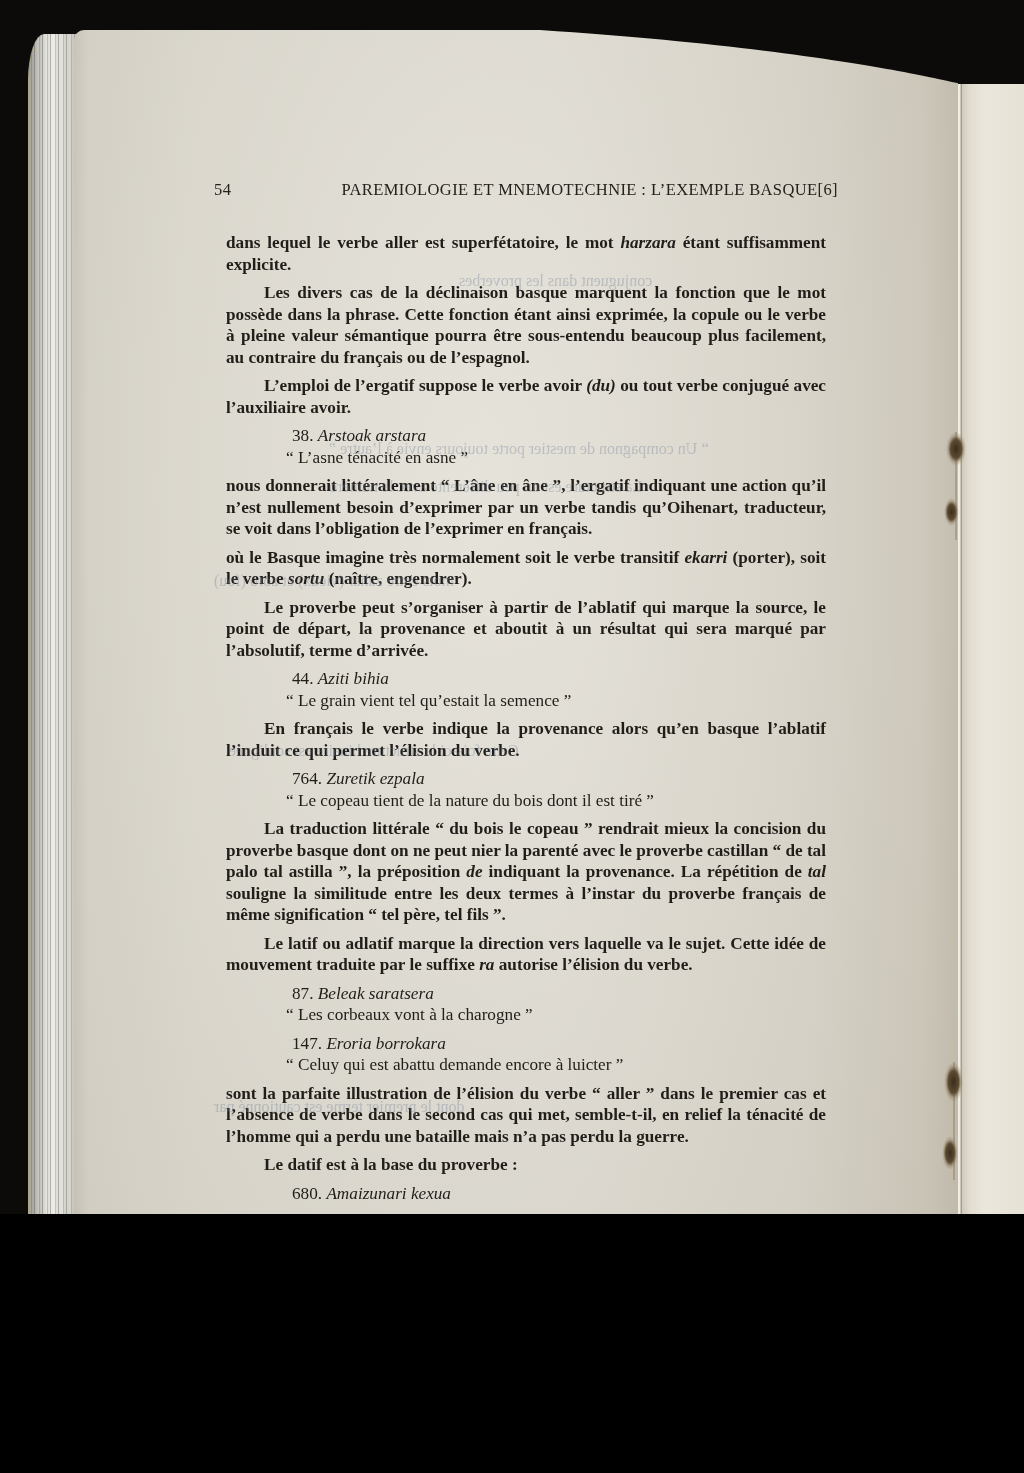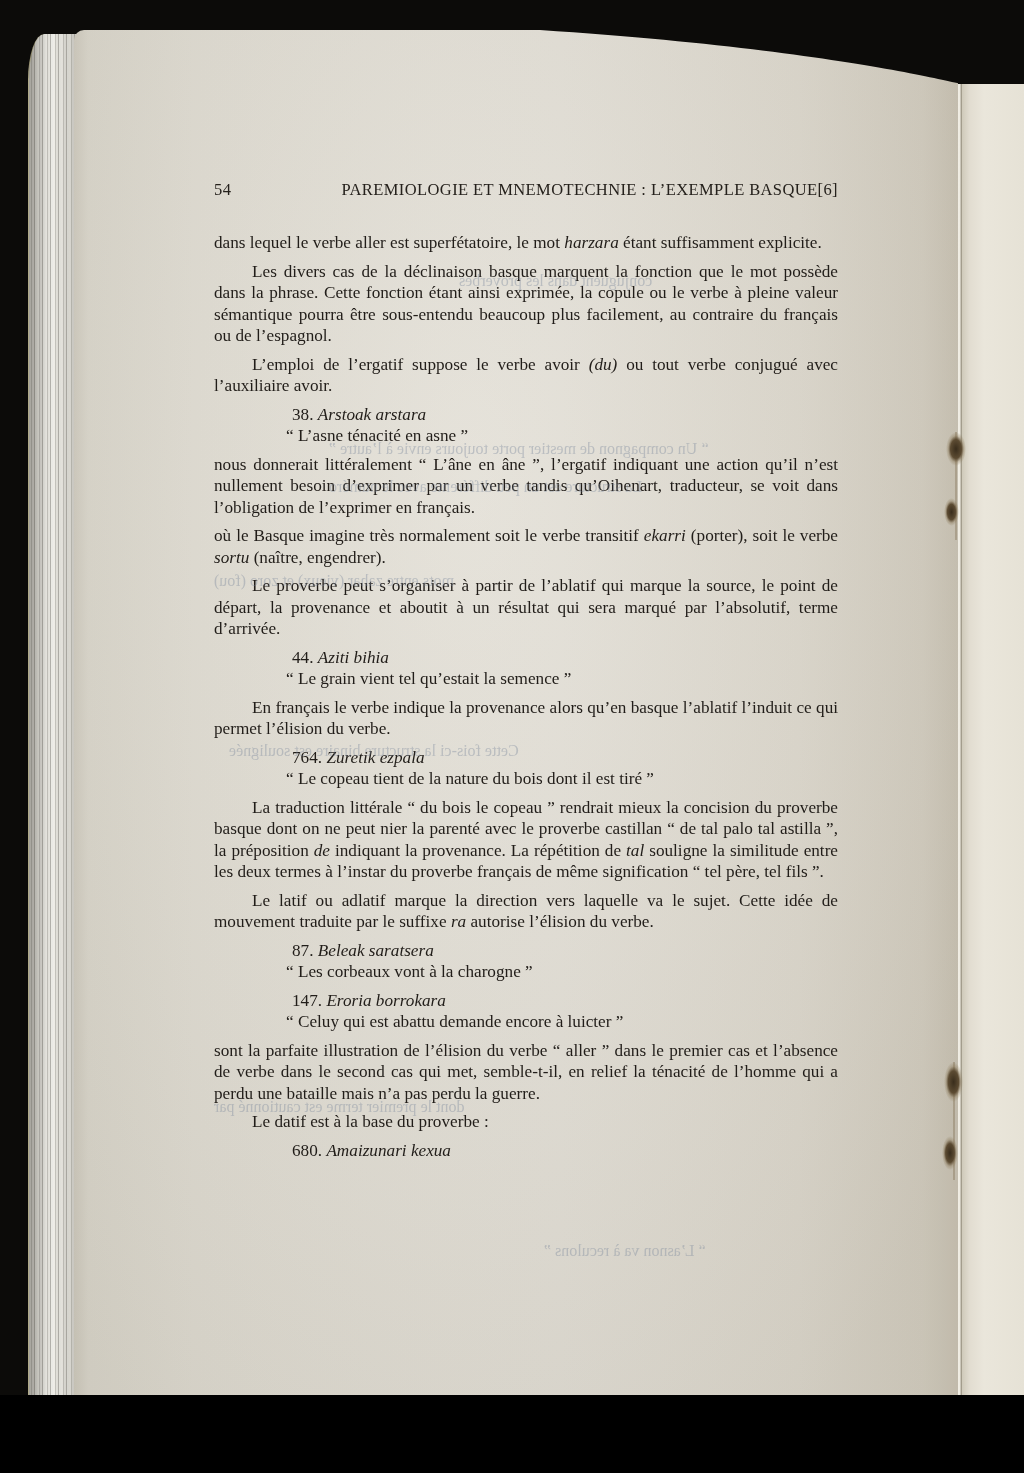--- a/index.html
+++ b/index.html
@@ -1,16 +1,16 @@
 <!DOCTYPE html>
 <html lang="fr"><head>
 <meta charset="utf-8">
 <style>
   html,body{margin:0;padding:0;background:#000;}
-  .stage{position:relative;width:1024px;height:1395px;background:#0c0b09;overflow:hidden;
+  .stage{position:relative;width:1024px;height:1214px;background:#0c0b09;overflow:hidden;
          font-family:"Liberation Serif","DejaVu Serif",serif;}
   
   .page-stack{position:absolute;left:28px;top:34px;width:48px;height:1404px;
     background:
       linear-gradient(90deg, rgba(70,66,58,.45) 0, rgba(255,255,255,0) 45%, rgba(120,116,106,.28) 96%),
       repeating-linear-gradient(90deg,#f2f1eb 0 2px,#c7c6c0 2px 3px,#e7e6e0 3px 5px,#b2b1ab 5px 6px,#ededE7 6px 8px);
     border-radius:16px 0 0 10px / 46px 0 0 26px;
     border-left:1px solid rgba(140,128,62,.45);}
   
   .main-page{position:absolute;left:74px;top:30px;width:884px;height:1416px;
@@ -32,21 +32,21 @@
   .stain{position:absolute;border-radius:50%;
     background:radial-gradient(closest-side,#392d1c,#5c4b32 55%,rgba(125,105,70,.35) 78%,transparent);}
   .smear{position:absolute;width:2px;background:rgba(110,88,55,.30);}
   
   .running-header{position:absolute;left:140px;top:150px;width:624px;display:flex;
     align-items:baseline;font-size:16.5px;letter-spacing:.4px;color:#25211c;}
   .rh-title{flex:1;text-align:right;}
   
   .text-body{position:absolute;left:140px;top:202px;width:624px;font-size:17.2px;
     line-height:21.5px;color:#211d19;text-align:justify;}
-  .para{margin:0 0 7px;}
+  .para{margin:0 12px 7px;font-weight:bold;}
   .para.indent{text-indent:38px;}
   .proverb{margin:1px 0 7px 78px;text-align:left;}
   .pv-trans{margin-left:-6px;}
   
   .ghost{position:absolute;font-size:16px;white-space:nowrap;color:rgba(122,134,156,.38);
     transform:scaleX(-1);filter:blur(.6px);pointer-events:none;}
 </style>
 </head>
 <body>
 

